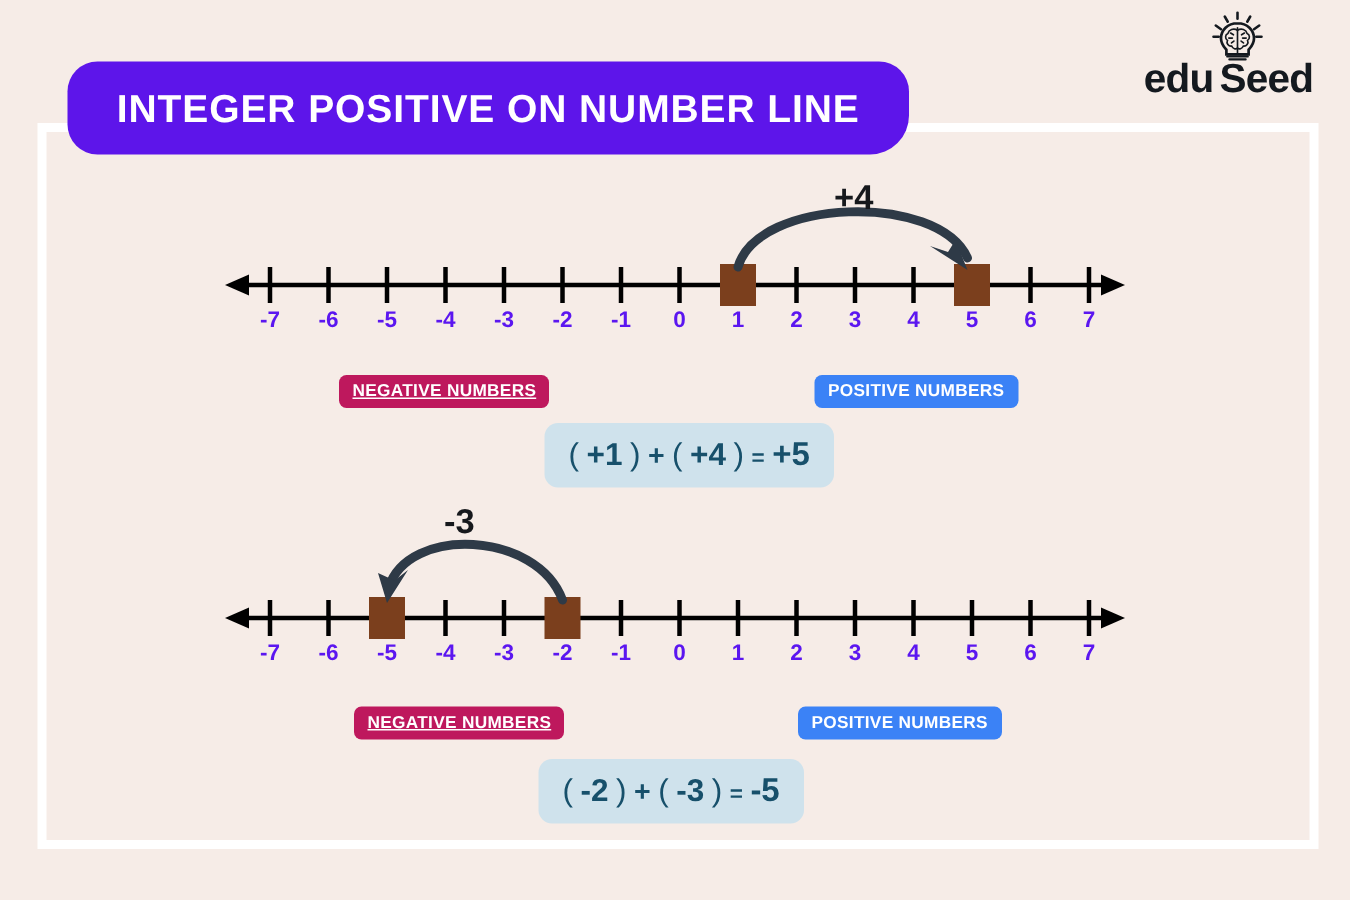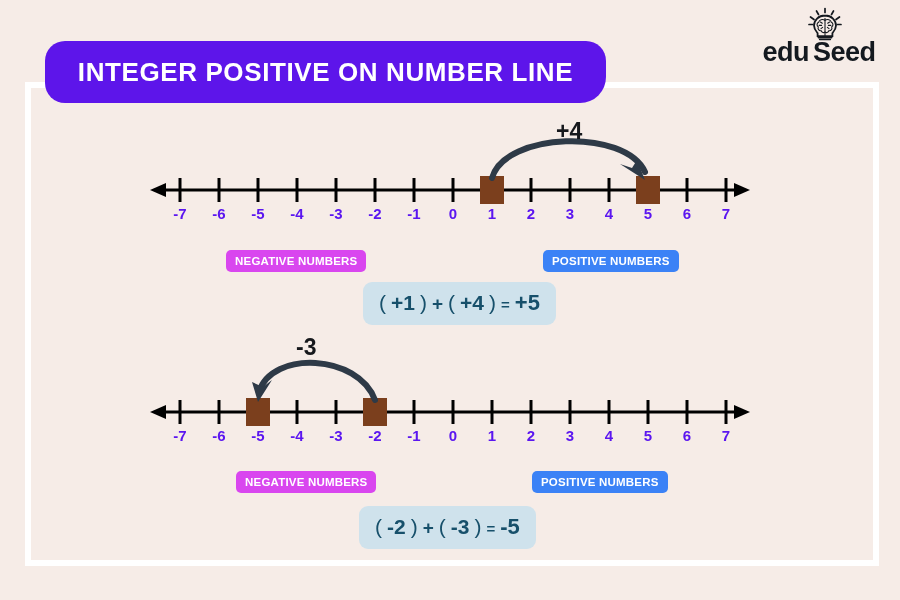--- a/index.html
+++ b/index.html
@@ -116,21 +116,21 @@
     position: absolute;
     font-size: 11.5px;
     font-weight: bold;
     color: #ffffff;
     padding: 5px 9px 5px 9px;
     border-radius: 5px;
     letter-spacing: 0.2px;
     white-space: nowrap;
     font-family: "Liberation Sans", sans-serif;
   }
-  .badge-negative { background: #d946ef; }
+  .badge-negative { background: #be185d; text-decoration: underline; }
   .badge-positive { background: #3b82f6; }
 
   
   .equation-box {
     position: absolute;
     background: #cfe2ec;
     border-radius: 9px;
     padding: 8px 16px 9px 16px;
     color: #17506b;
     font-weight: bold;

